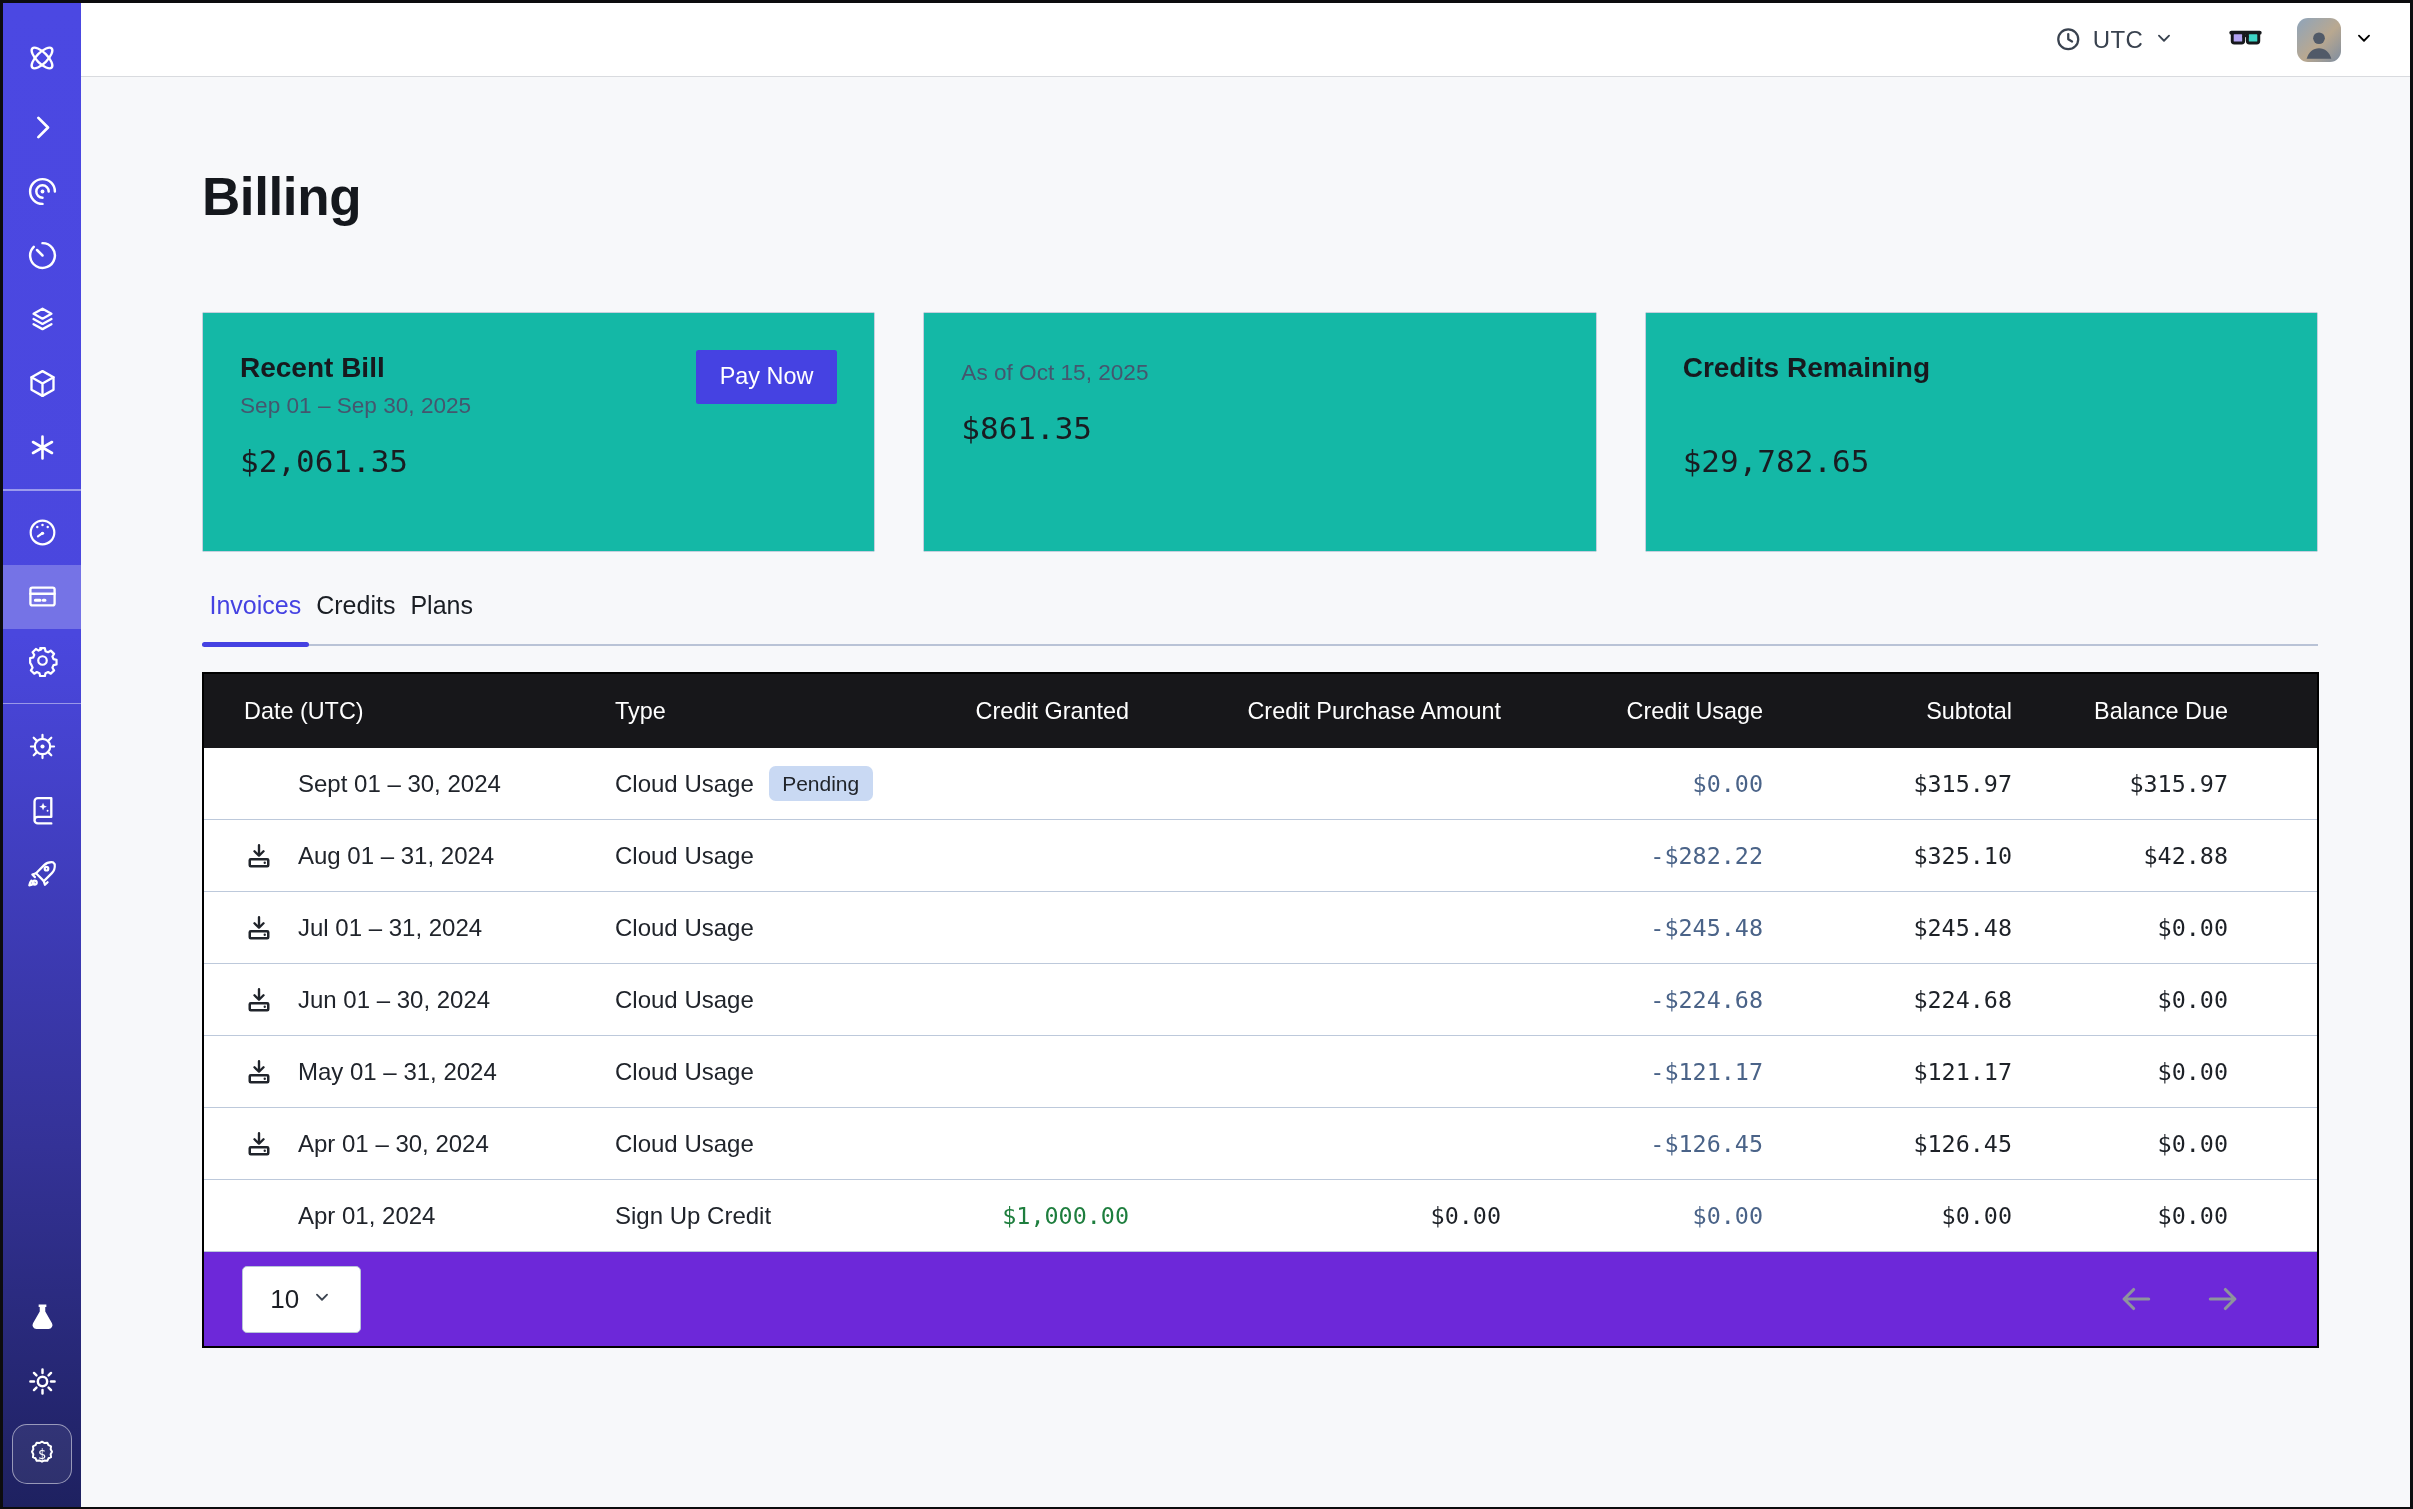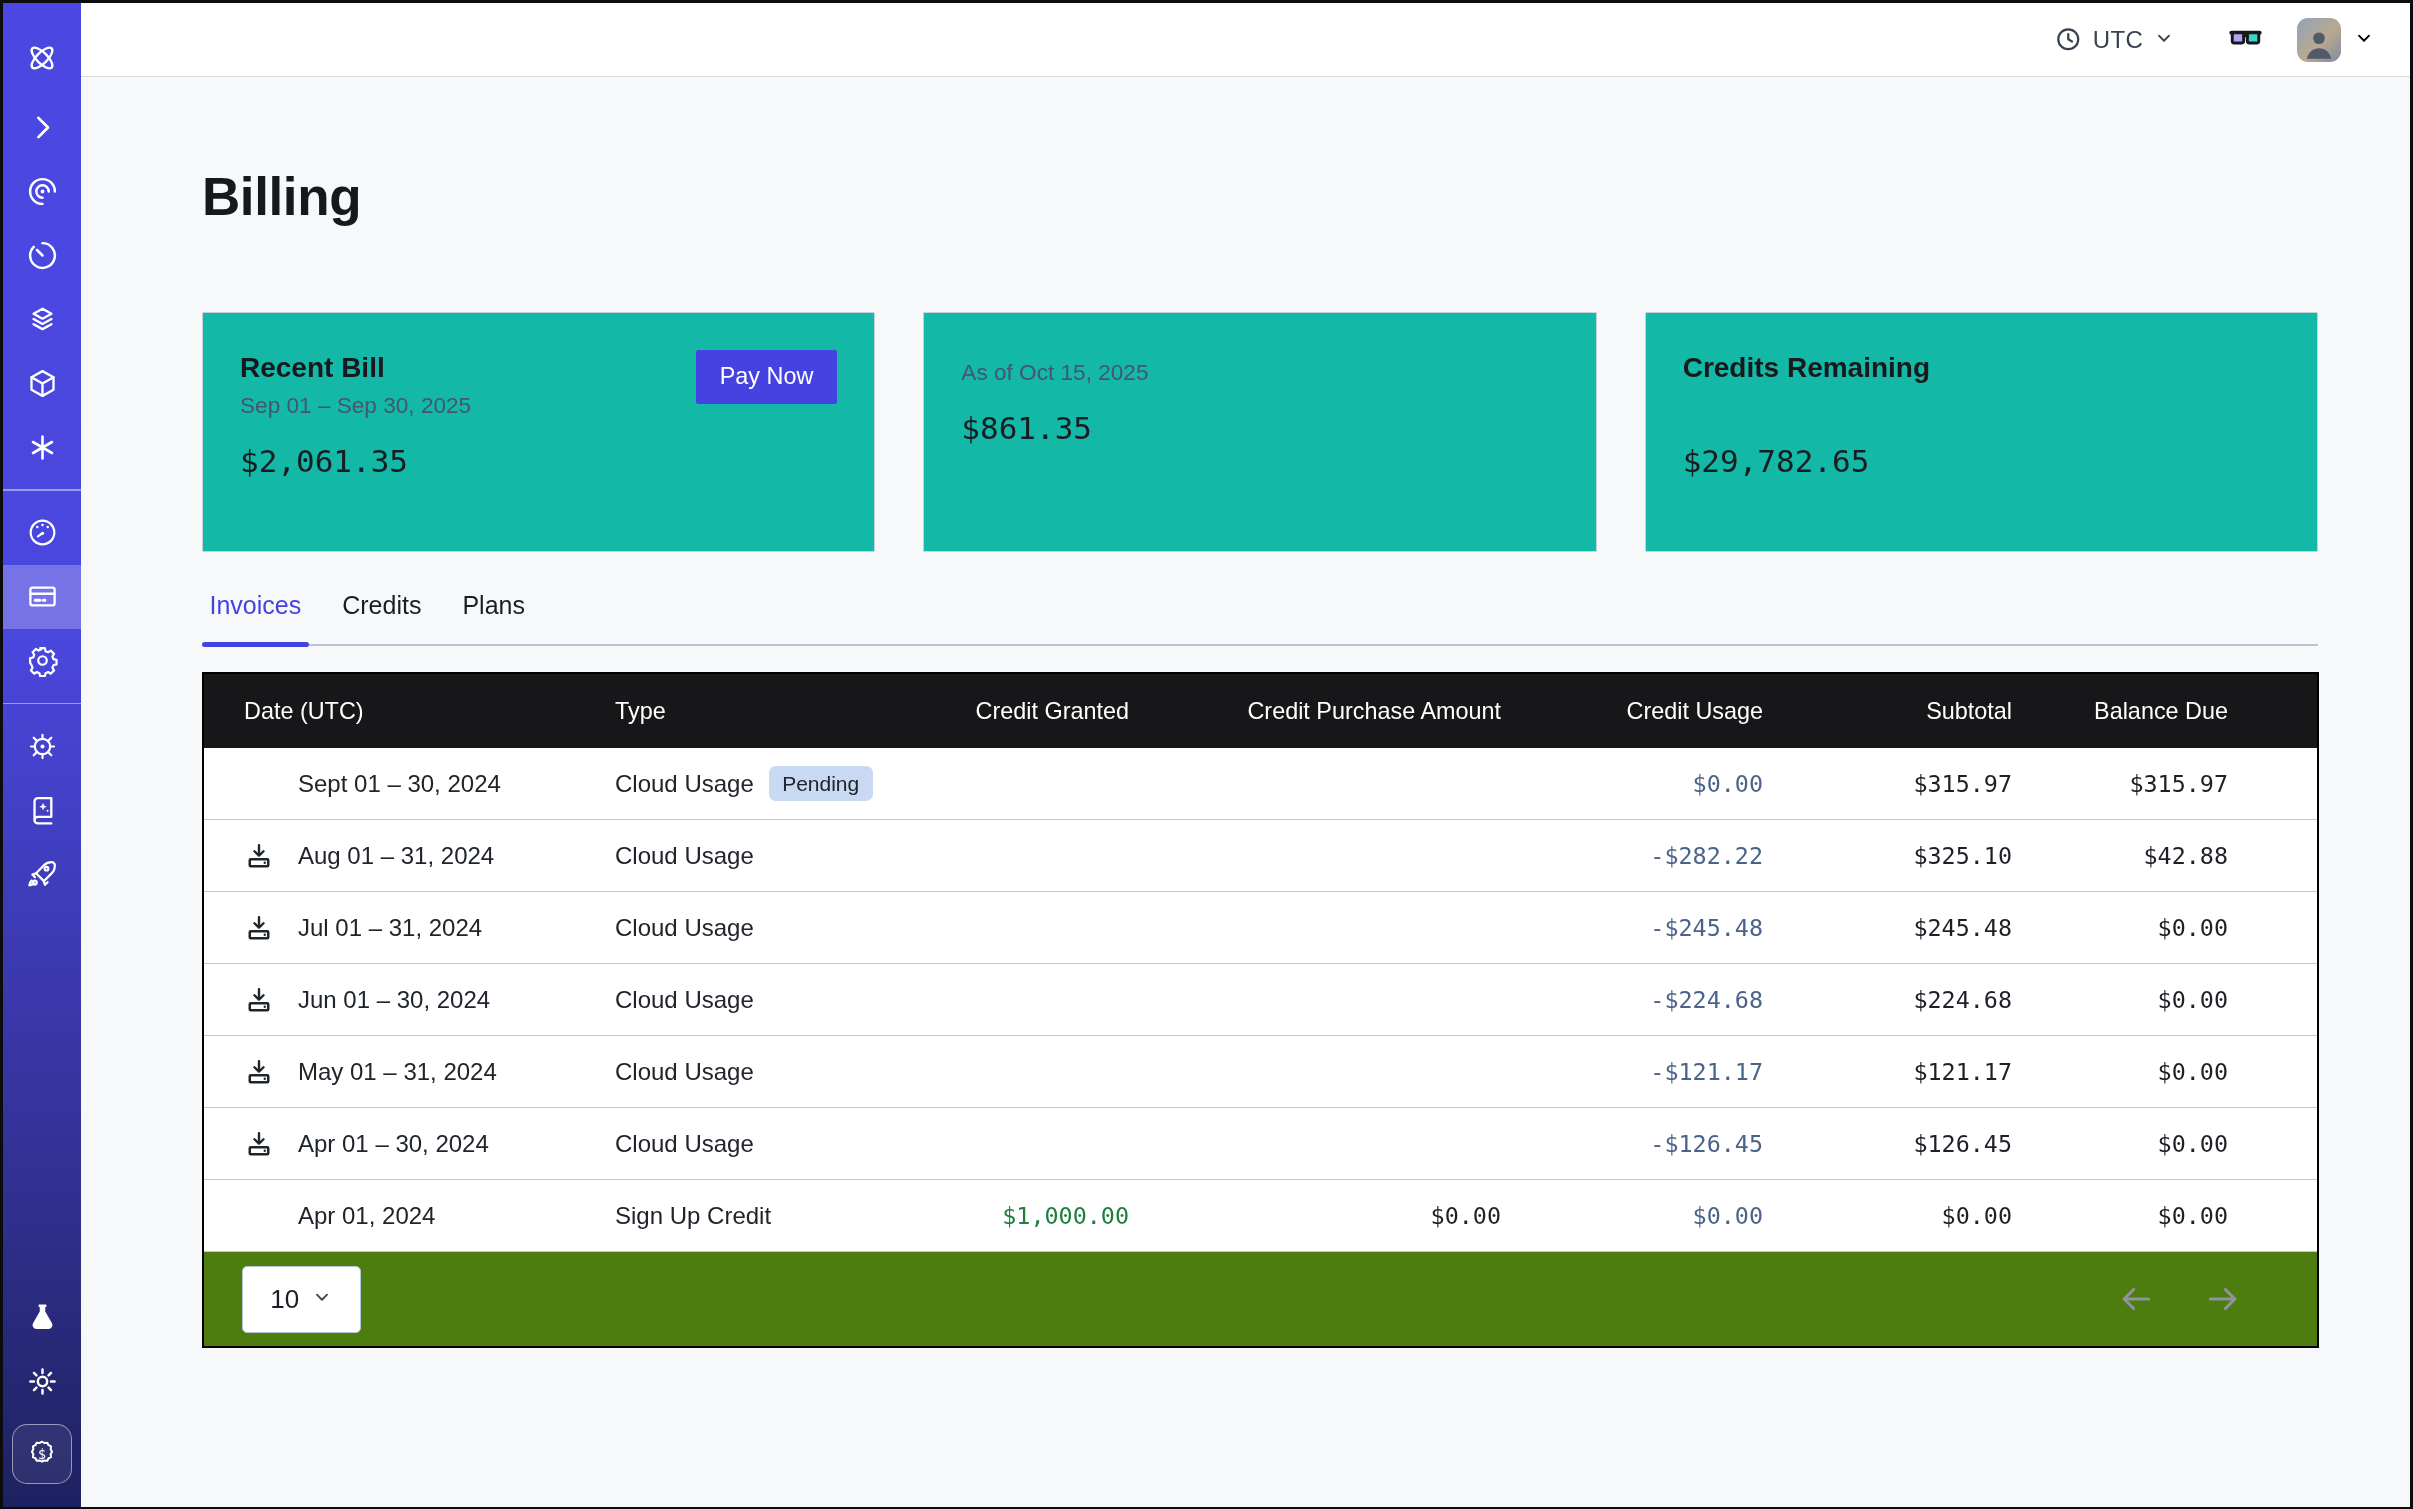--- a/index.html
+++ b/index.html
@@ -40,21 +40,21 @@
   h1.page-title { margin-top:90px; font-size:53px; line-height:60px; font-weight:600; color:#15181d; letter-spacing:-0.4px; }
 
   .cards { display:flex; gap:48px; margin-top:85px; }
   .card { flex:1 1 0; height:240px; background:#14b8a6; border:1.7px solid #c6d0de; border-radius:1.7px; position:relative; padding:38px 37px; }
   .card-title { font-size:28px; font-weight:600; color:#17191e; line-height:33px; }
   .card-sub { margin-top:8.4px; font-size:22.6px; color:#45566e; min-height:28.5px; line-height:28.5px; }
   .card-amount { margin-top:22px; font-size:31px; color:#191c21; font-family:"DejaVu Sans Mono",monospace; }
   .pay-btn { position:absolute; top:37px; right:37px; background:#4542e2; color:#fff; border:none; font-family:inherit;
              font-size:23.4px; padding:13.4px 24px; border-radius:2.5px; cursor:pointer; }
 
-  .tabs { display:flex; gap:26px; margin-top:38px; border-bottom:2.5px solid #b9c3d6; }
+  .tabs { display:flex; margin-top:38px; border-bottom:2.5px solid #b9c3d6; }
   .tab { padding:0 7.5px 24px; font-size:25px; color:#1a1e24; font-weight:500; cursor:pointer; position:relative; line-height:30px; }
   .tab.active { color:#4542e2; }
   .tab.active::after { content:""; position:absolute; left:0; right:0; bottom:-3.3px; height:5px; background:#4542e2; border-radius:2.5px; }
 
   
   .table-box { margin-top:26px; width:2117px; border:2.5px solid #000; background:#fff; }
   .thead, .tr { display:grid; grid-template-columns:411px 276px 238px 372px 262px 249px 304px; align-items:center; }
   .thead { background:#17171a; height:74px; color:#fff; }
   .th { font-size:23.4px; font-weight:500; }
   .th.c0 { padding-left:40px; } .th.c1 { padding-left:0; }
@@ -64,21 +64,21 @@
   .td { font-size:24px; color:#20242b; display:flex; align-items:center; }
   .td.num { justify-content:flex-end; }
   .td.c0 { padding-left:40px; }
   .dlslot { width:54px; display:flex; align-items:center; }
   .dlslot svg { width:30px; height:30px; cursor:pointer; }
   .badge { margin-left:15px; background:#c9d9f3; color:#20242a; font-size:21px; padding:6.7px 13.4px 7.5px; border-radius:6.7px; line-height:1; }
   .mono { font-family:"DejaVu Sans Mono",monospace; font-size:23.4px; color:#1d2127; }
   .mono.usage { color:#4a6388; }
   .mono.green { color:#1e7e3e; }
 
-  .tfoot { height:94px; display:flex; align-items:center; padding:0 72px 0 38px; background:#4d7c0f; }
+  .tfoot { height:94px; display:flex; align-items:center; padding:0 72px 0 38px; background:#6d28d9; }
   .page-size { width:119px; height:67px; border:1.7px solid #b7c3d7; border-radius:5px; background:#fff; display:flex; align-items:center; justify-content:center; gap:11.7px; font-size:26px; color:#1b1e24; cursor:pointer; }
   .page-size svg { width:22px; height:22px; color:#3c4450; }
   .pager { margin-left:auto; display:flex; align-items:center; gap:43px; }
   .pager .arrow { width:44px; height:44px; display:flex; align-items:center; justify-content:center; color:#8e949d; cursor:pointer; background:none; border:none; }
   .pager .arrow svg { width:38px; height:38px; }
 </style>
 </head>
 <body>
 
 <div class="frame">

